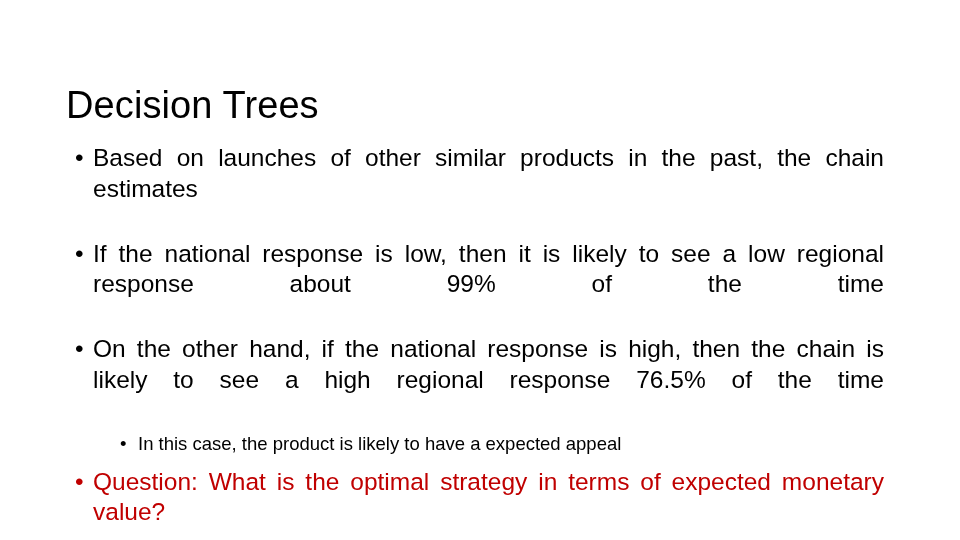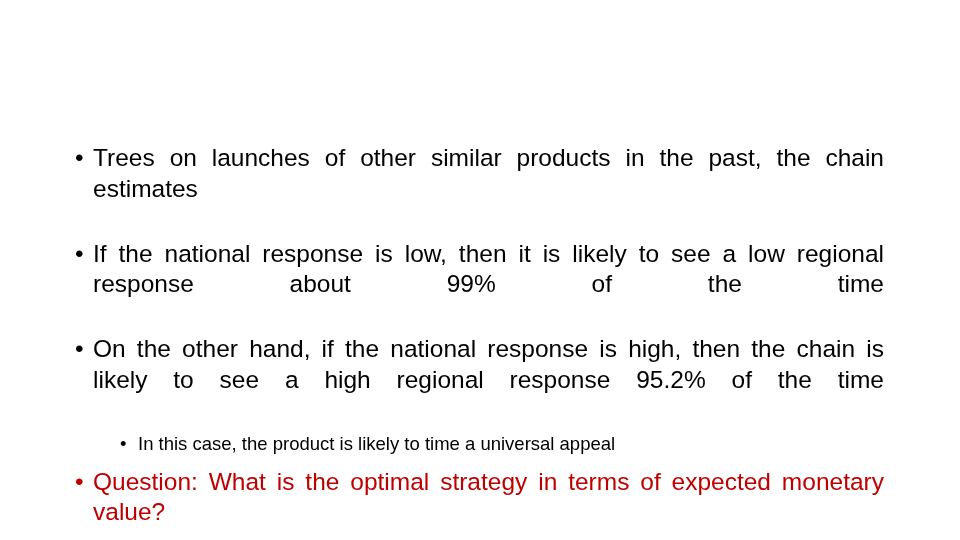--- a/index.html
+++ b/index.html
@@ -109,42 +109,43 @@
 
   li.bullet.accent {
     margin-top: 10px;
   }
 </style>
 </head>
 <body>
 
 <div class="slide" style="background: rgb(255, 255, 255);">
 
+  <h1 class="slide-title">Decision Trees</h1>
 
   <div class="body-block">
     <ul class="bullets">
 
       <li class="bullet lvl1" style="color: rgb(0, 0, 0);">
         <span class="marker">•</span>
-        <span class="btext">Trees on launches of other similar products in the past, the chain estimates</span>
+        <span class="btext">Based on launches of other similar products in the past, the chain estimates</span>
       </li>
 
       <li class="bullet lvl1" style="color: rgb(0, 0, 0);">
         <span class="marker">•</span>
         <span class="btext">If the national response is low, then it is likely to see a low regional response about 99% of the time</span>
       </li>
 
       <li class="bullet lvl1" style="color: rgb(0, 0, 0);">
         <span class="marker">•</span>
-        <span class="btext">On the other hand, if the national response is high, then the chain is likely to see a high regional response 95.2% of the time</span>
+        <span class="btext">On the other hand, if the national response is high, then the chain is likely to see a high regional response 76.5% of the time</span>
       </li>
 
       <li class="bullet sub" style="color: rgb(0, 0, 0);">
         <span class="marker">•</span>
-        <span class="btext">In this case, the product is likely to time a universal appeal</span>
+        <span class="btext">In this case, the product is likely to have a expected appeal</span>
       </li>
 
       <li class="bullet lvl1 accent" style="color: rgb(192, 0, 0);">
         <span class="marker">•</span>
         <span class="btext">Question: What is the optimal strategy in terms of expected monetary value?</span>
       </li>
 
     </ul>
   </div>
 

